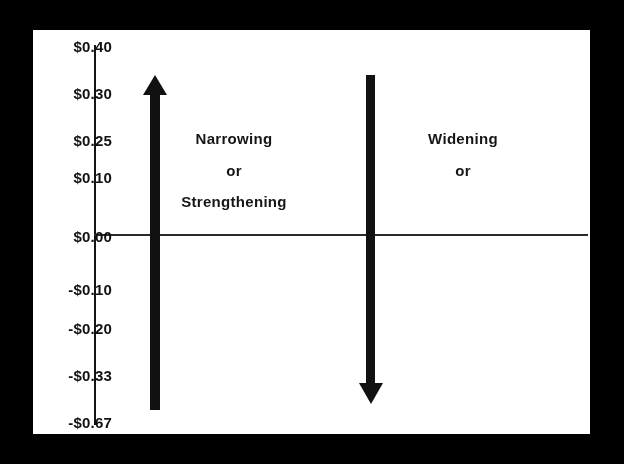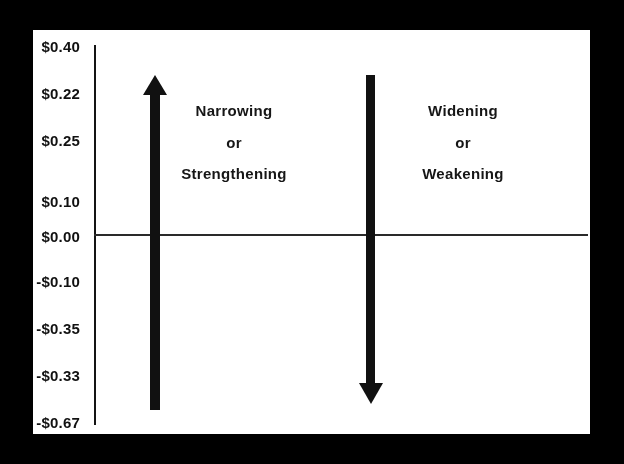--- a/index.html
+++ b/index.html
@@ -42,20 +42,21 @@
     left: 0;
     width: 47px;
     height: 16px;
     line-height: 16px;
     text-align: right;
     font-size: 15px;
     font-weight: 700;
     color: #111;
     letter-spacing: 0.2px;
     white-space: nowrap;
+    padding-left: 32px;
   }
   
   .arrow-shaft {
     position: absolute;
     background: #111;
   }
   .arrow-head {
     position: absolute;
     width: 0;
     height: 0;
@@ -69,58 +70,58 @@
     position: absolute;
     width: 180px;
     height: 16px;
     line-height: 16px;
     text-align: center;
     font-size: 15px;
     font-weight: 700;
     color: #161616;
     letter-spacing: 0.3px;
     white-space: nowrap;
+    margin-top: 28px;
   }
   .anno-left  { left: 111px; }
   .anno-right { left: 340px; }
   .line-1 { top: 73px; }
   .line-2 { top: 105px; }
   .line-3 { top: 136px; }
 </style>
 </head>
 <body>
 
 <div class="frame">
   <div class="plot-area">
 
     <div class="y-axis-line"></div>
     <div class="zero-line"></div>
 
     <div class="ytick" style="top:9px">$0.40</div>
-    <div class="ytick" style="top:56px">$0.22</div>
+    <div class="ytick" style="top:56px">$0.30</div>
     <div class="ytick" style="top:103px">$0.25</div>
-    <div class="ytick" style="top:164px">$0.10</div>
+    <div class="ytick" style="top:140px">$0.10</div>
     <div class="ytick" style="top:199px">$0.00</div>
-    <div class="ytick" style="top:244px">-$0.10</div>
-    <div class="ytick" style="top:291px">-$0.35</div>
+    <div class="ytick" style="top:252px">-$0.10</div>
+    <div class="ytick" style="top:291px">-$0.20</div>
     <div class="ytick" style="top:338px">-$0.33</div>
     <div class="ytick" style="top:385px">-$0.67</div>
 
     <div>
       <div class="arrow-head up-head"></div>
       <div class="arrow-shaft up-shaft"></div>
     </div>
 
     <div>
       <div class="arrow-shaft down-shaft"></div>
       <div class="arrow-head down-head"></div>
     </div>
 
     <div class="anno-line anno-left line-1">Narrowing</div>
     <div class="anno-line anno-left line-2">or</div>
     <div class="anno-line anno-left line-3">Strengthening</div>
 
     <div class="anno-line anno-right line-1">Widening</div>
     <div class="anno-line anno-right line-2">or</div>
-    <div class="anno-line anno-right line-3">Weakening</div>
 
   </div>
 </div>
 
 </body></html>

